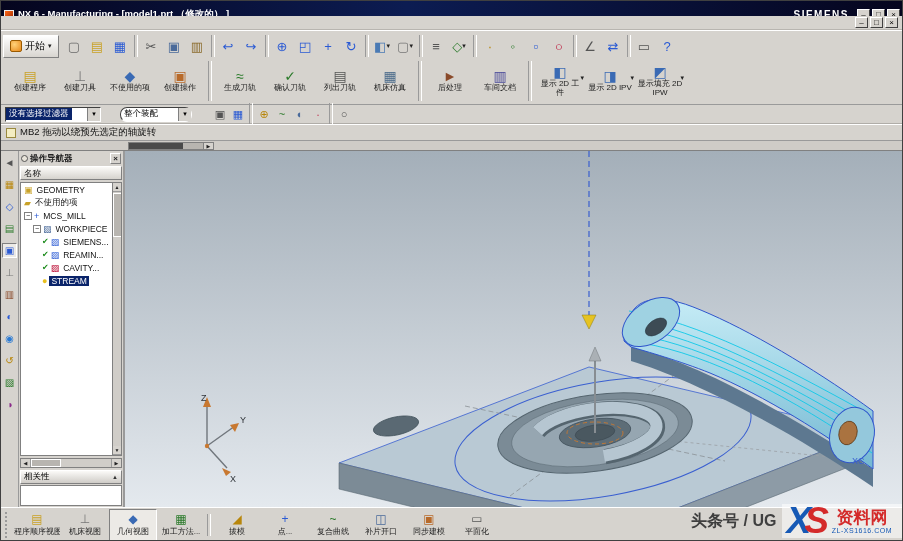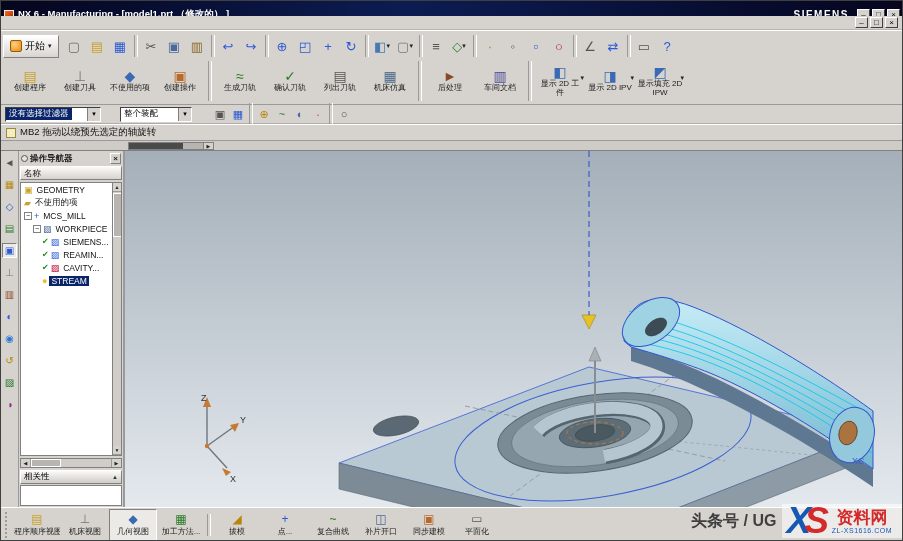--- a/index.html
+++ b/index.html
@@ -303,21 +303,21 @@
           <span class="tarrow">▾</span>
         </div>
       </div>
   </div>
 
   <div class="selbar">
     <div class="dd" style="width:96px;">
       <span class="dd-val hl">没有选择过滤器</span>
       <span class="dd-btn" style="margin-left:auto;">▾</span>
     </div>
-    <div class="dd" style="width:72px;">
+    <div class="dd" style="width:72px;border-radius:7px;">
       <span class="dd-val">整个装配</span>
       <span class="dd-btn" style="margin-left:auto;">▾</span>
     </div>
     <div id="sel-icons">
         <div class="selbtn">
           <span class="tglyph" style="color: rgb(85, 85, 85);">▣</span>
         </div>
         <div class="selbtn">
           <span class="tglyph" style="color: rgb(42, 90, 212);">▦</span>
         </div>

